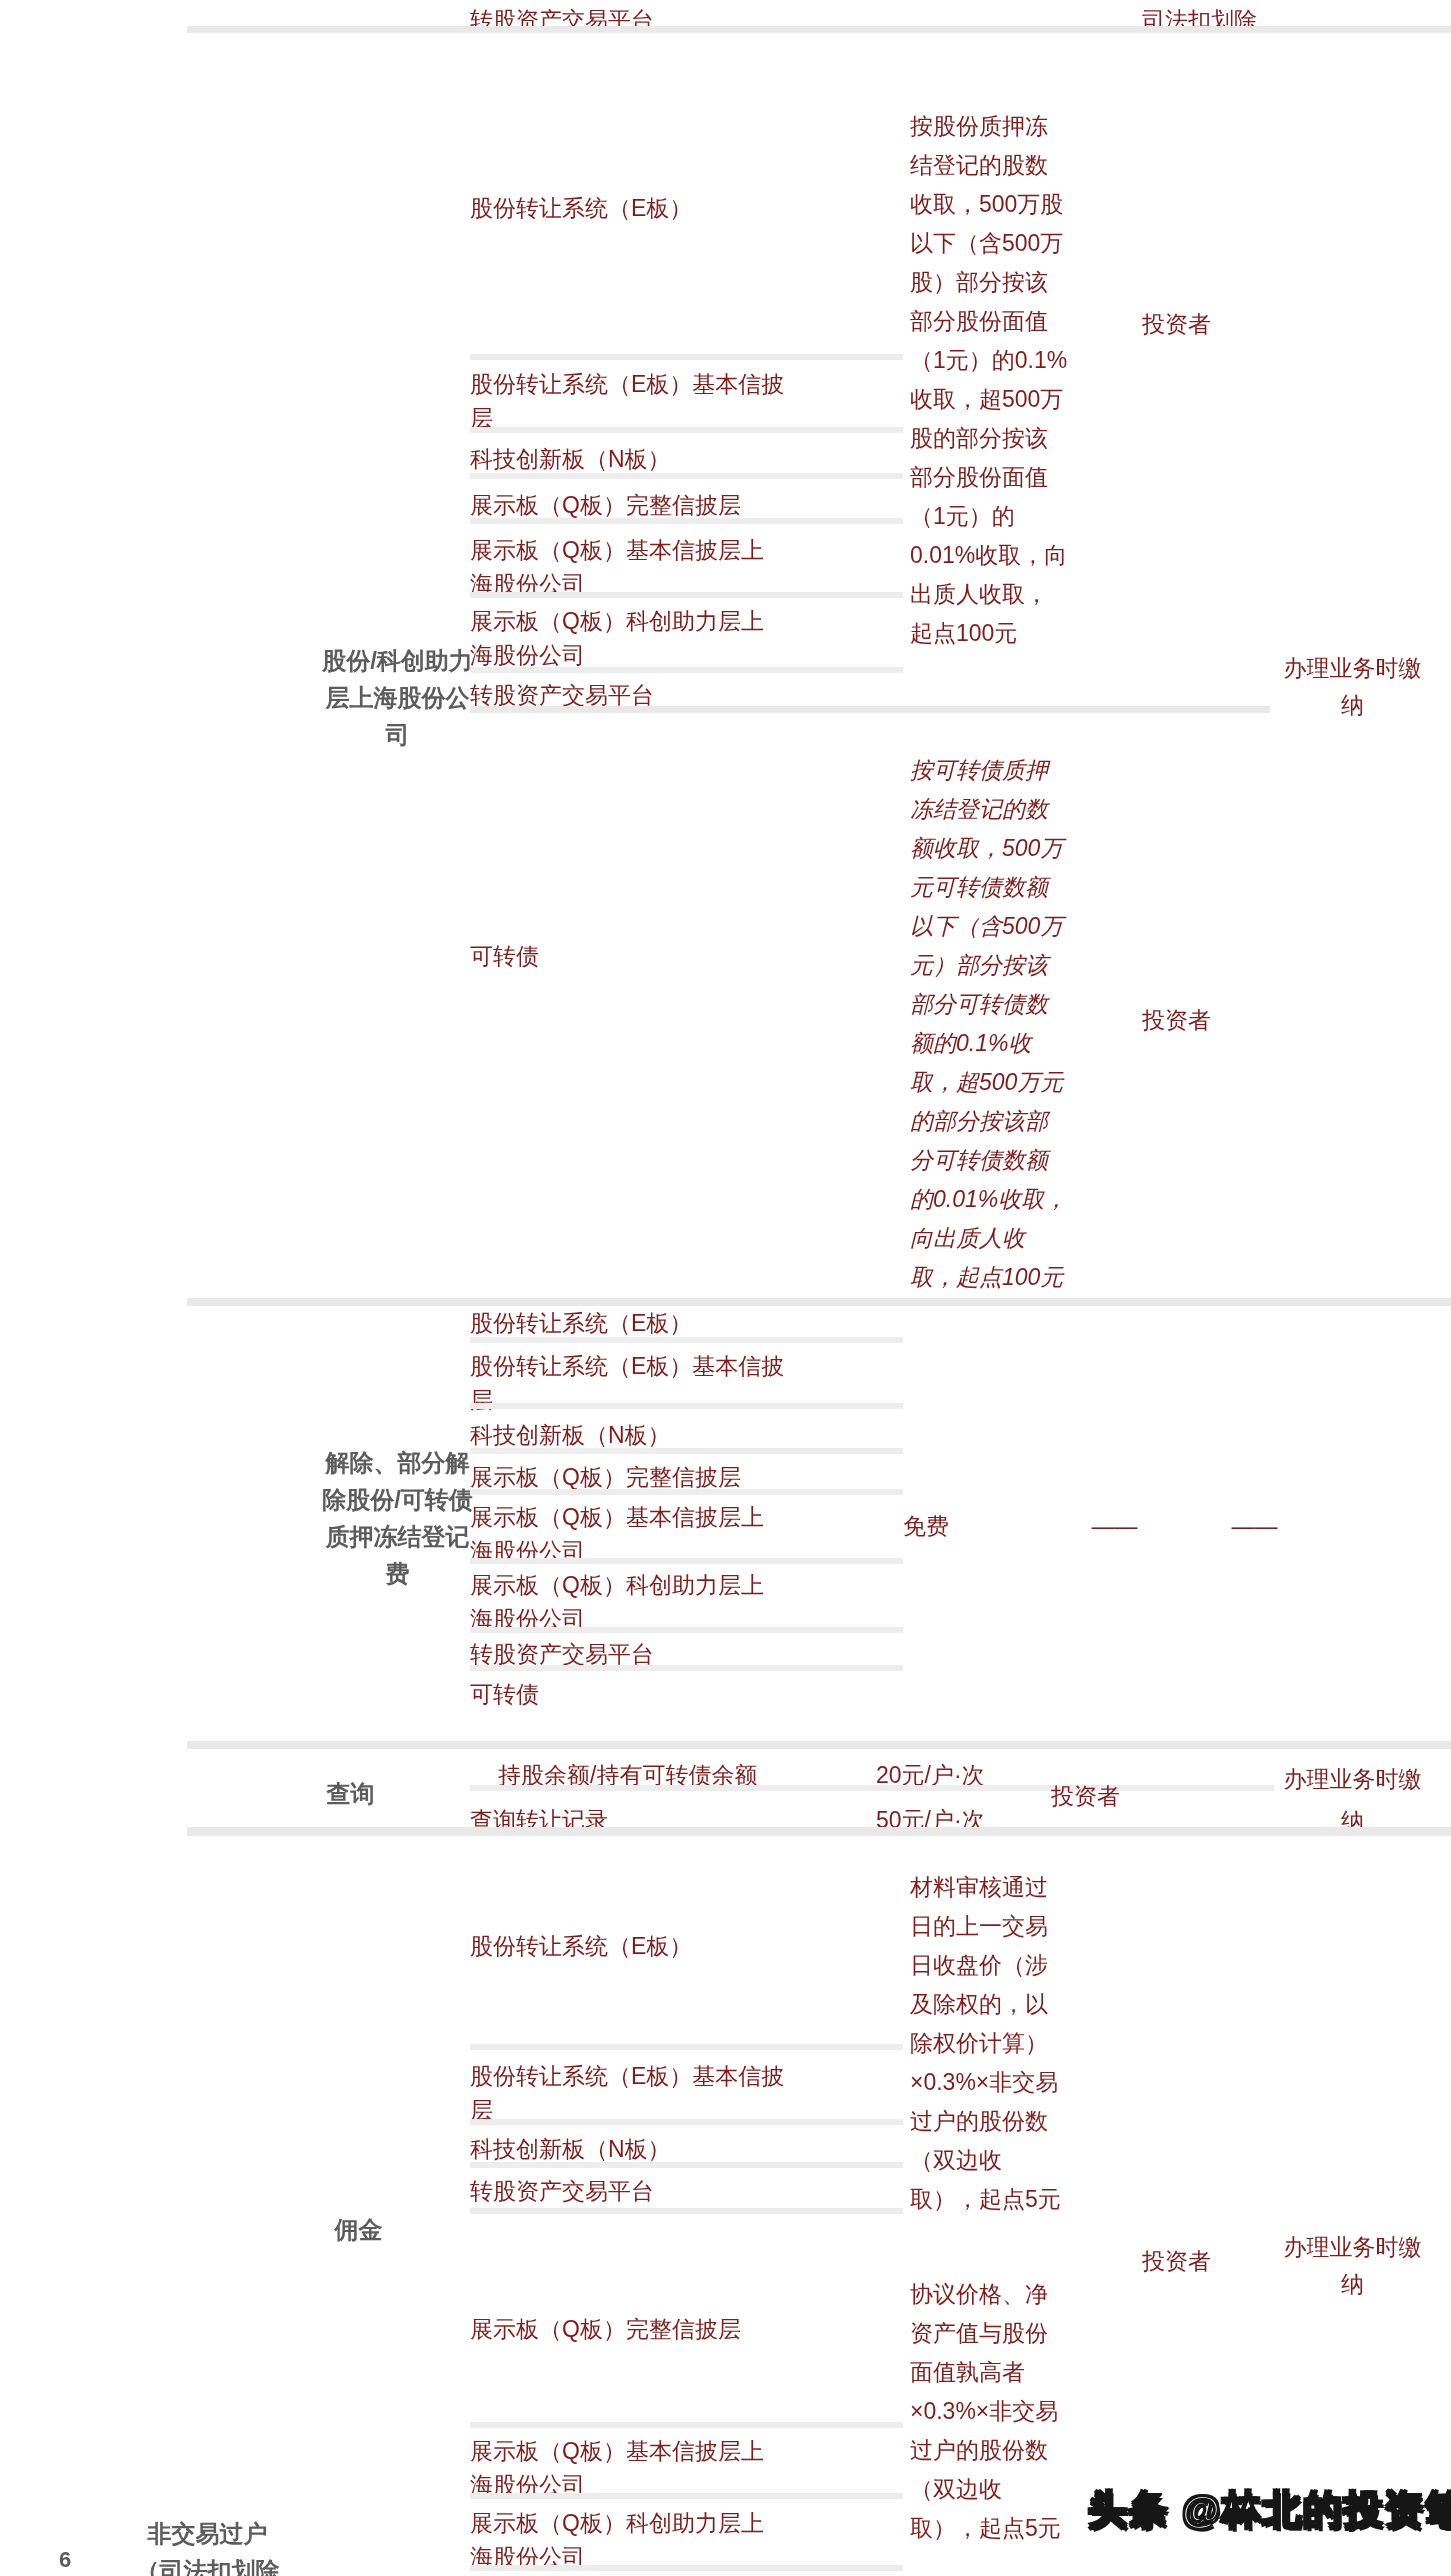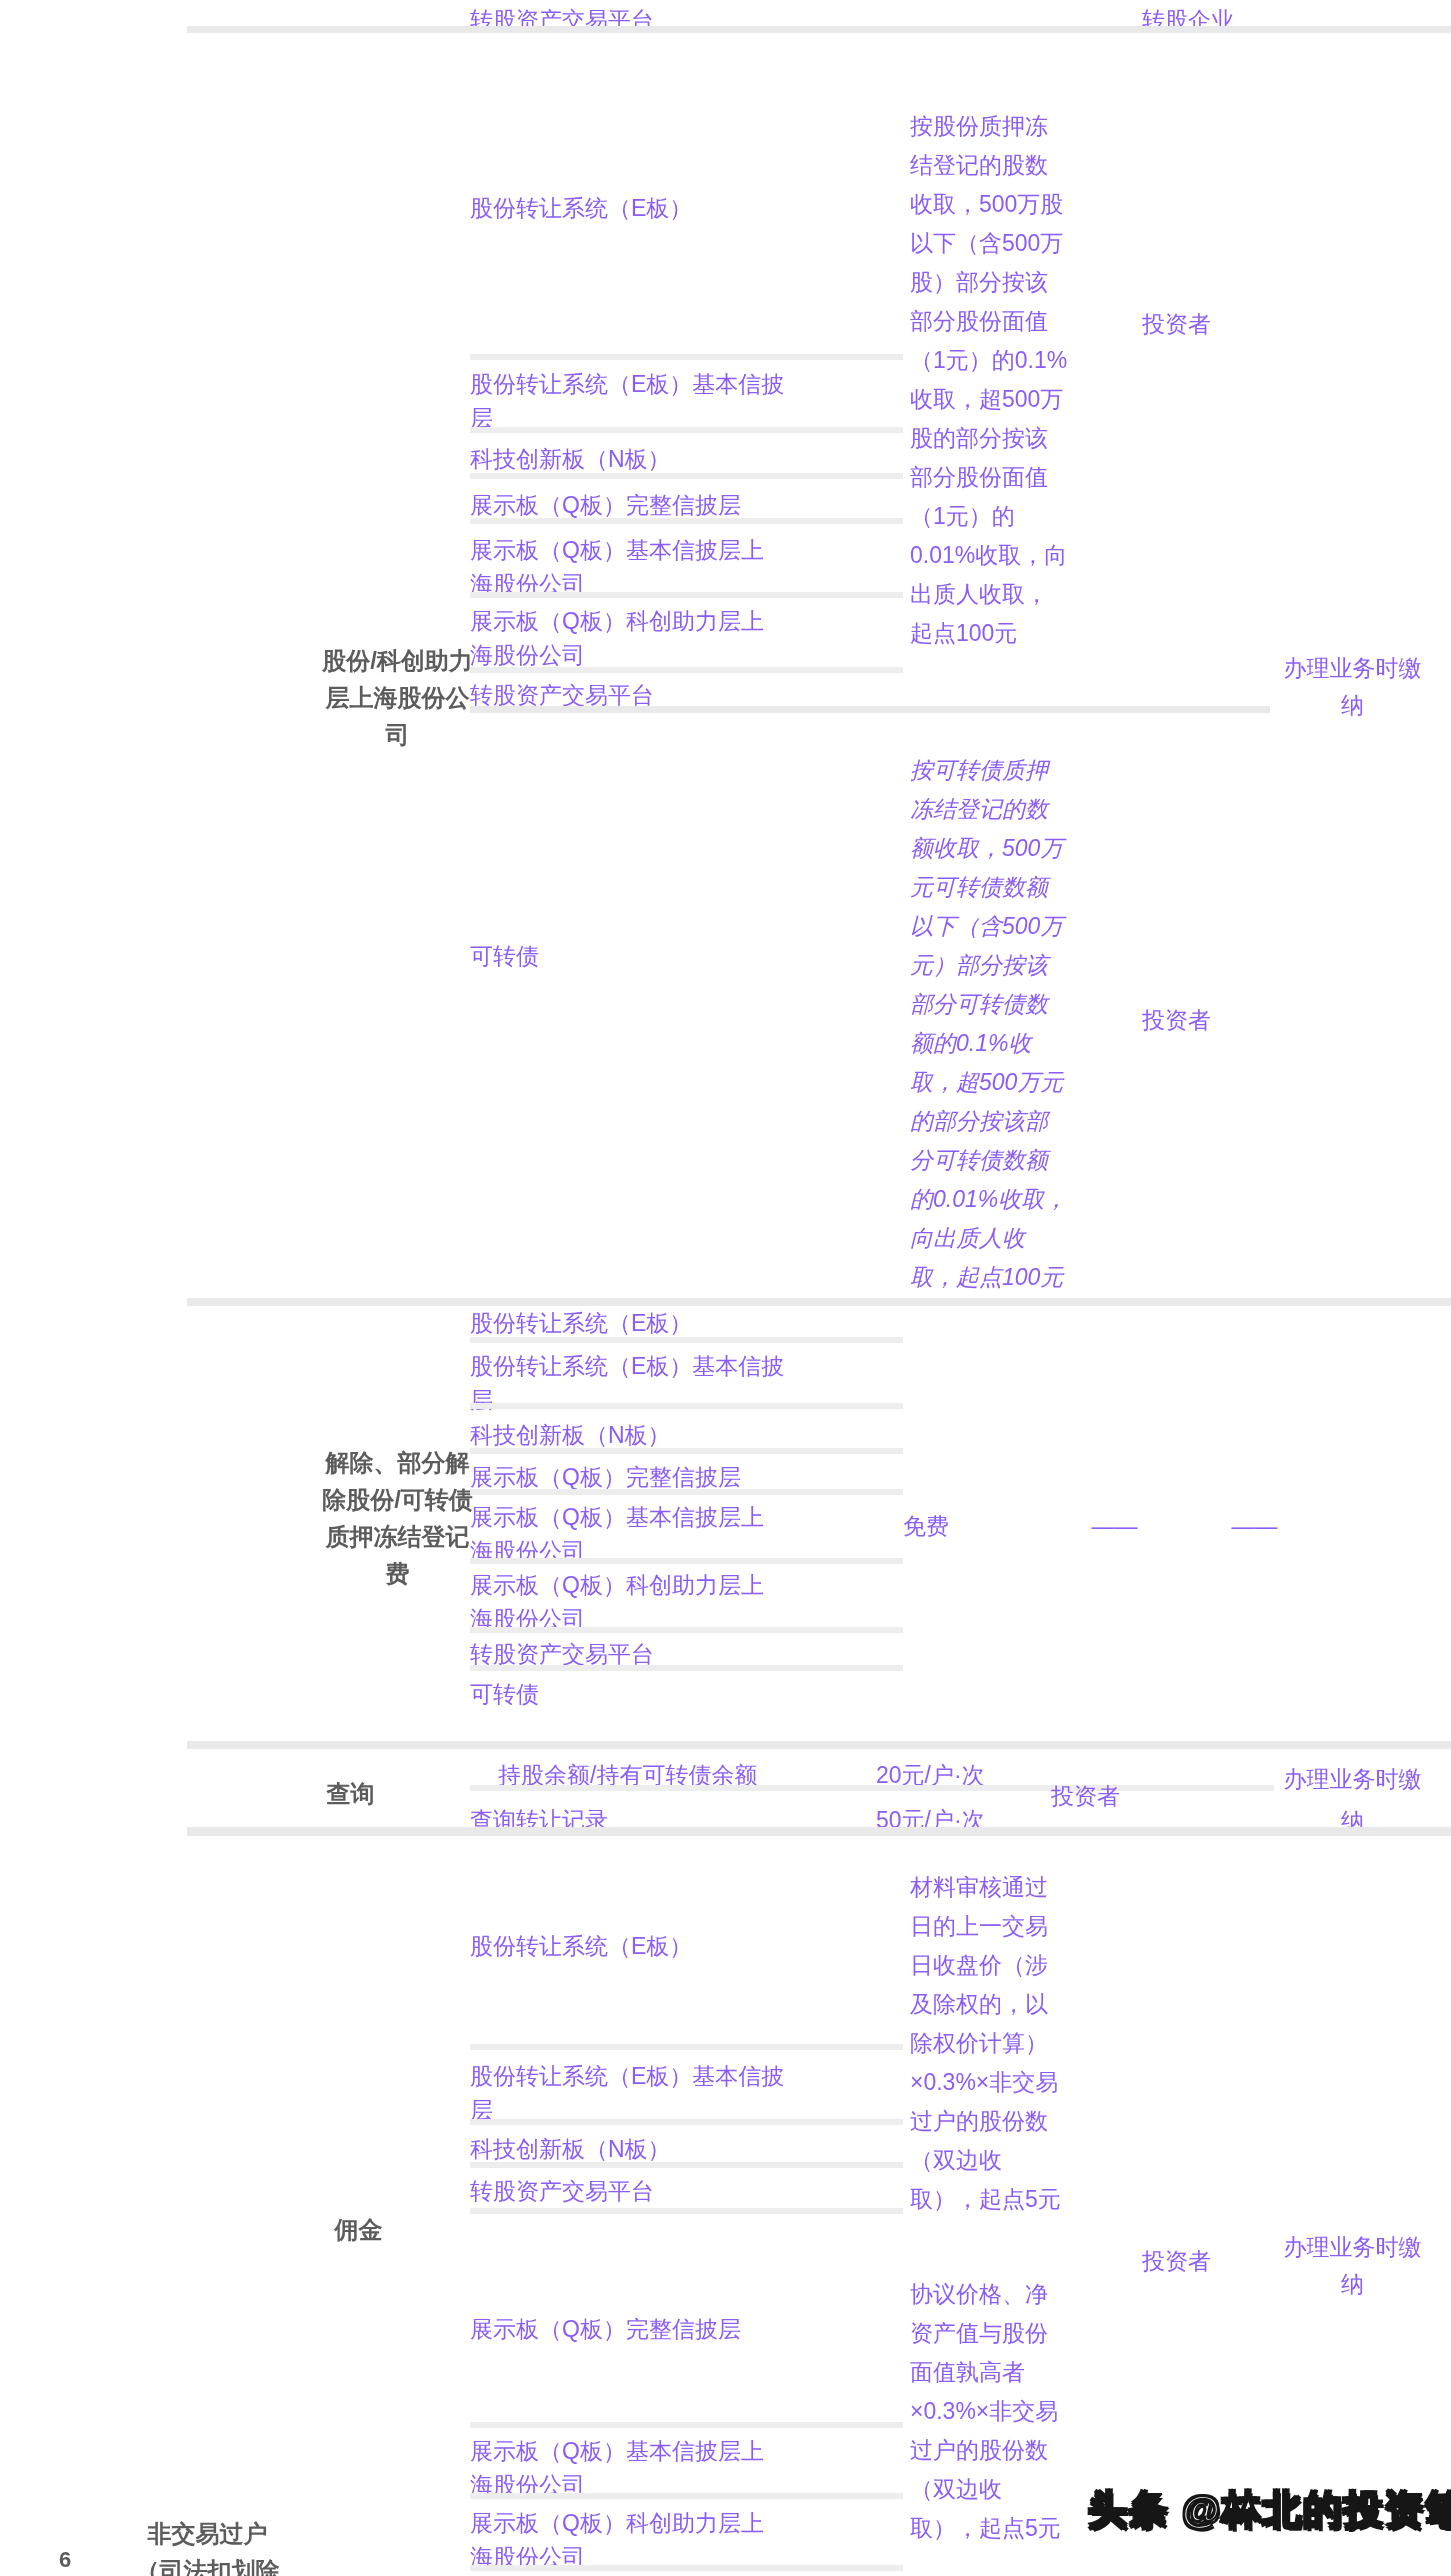--- a/index.html
+++ b/index.html
@@ -1,40 +1,40 @@
 <!DOCTYPE html>
 <html style="font-size:13.6px"><head>
 <meta charset="utf-8">
 <style>
   html,body{margin:0;padding:0;}
   body{width:1452px;height:2576px;position:relative;overflow:hidden;background:#ffffff;
        font-family:"Liberation Sans","DejaVu Sans",sans-serif;}
   .abs{position:absolute;}
-  .txt{font-size:23px;color:#8b5cf6;line-height:34px;}
+  .txt{font-size:23px;color:#7f1d1d;line-height:34px;}
   .nowrap{white-space:nowrap;}
   .c2{left:470px;width:316px;line-break:strict;word-break:normal;}
   .fee{left:910px;width:158px;line-height:39px;line-break:strict;word-break:normal;}
   .hd{font-weight:700;color:#5c5c5c;font-size:24px;text-align:center;width:161px;
       line-height:37px;line-break:strict;word-break:normal;}
   .sep{left:470px;width:433px;height:6px;background:#ededed;}
   .sepw{left:470px;width:804px;height:6px;background:#ededed;}
   .band{left:187px;width:1265px;height:7.6px;background:#e9e9e9;}
   .bandm{left:470px;width:800px;height:6.8px;background:#e9e9e9;}
   .when{left:1278px;width:149px;text-align:center;line-height:37px;}
   .dash{width:85px;text-align:center;}
   .pagenum{font-size:22px;font-weight:700;color:#5c5c5c;}
   .wm{font-size:39px;font-weight:700;color:#ffffff;letter-spacing:1.7px;white-space:nowrap;
       -webkit-text-stroke:2.1px #161616;
       text-shadow:2.5px 2.5px 0 #161616,-1.7px -1.7px 0 #161616,1.7px -1.7px 0 #161616,-1.7px 1.7px 0 #161616;}
 </style>
 </head>
 <body>
 
 <div class="abs txt nowrap" style="left:470px;top:2.5px;">转股资产交易平台</div>
-<div class="abs txt nowrap" style="left:1142px;top:2.5px;">转股企业</div>
+<div class="abs txt nowrap" style="left:1142px;top:2.5px;">司法扣划除</div>
 <div class="abs band" style="top:25.5px;"></div>
 
 <div class="abs hd" style="left:317px;top:642px;">股份/科创助力层上海股份公司</div>
 
 <div class="abs txt c2" style="top:191px;">股份转让系统（E板）</div>
 <div class="abs sep" style="top:354px;"></div>
 <div class="abs txt c2" style="top:367px;">股份转让系统（E板）基本信披层</div>
 <div class="abs sep" style="top:427px;"></div>
 <div class="abs txt c2" style="top:442px;">科技创新板（N板）</div>
 <div class="abs sep" style="top:473px;"></div>

